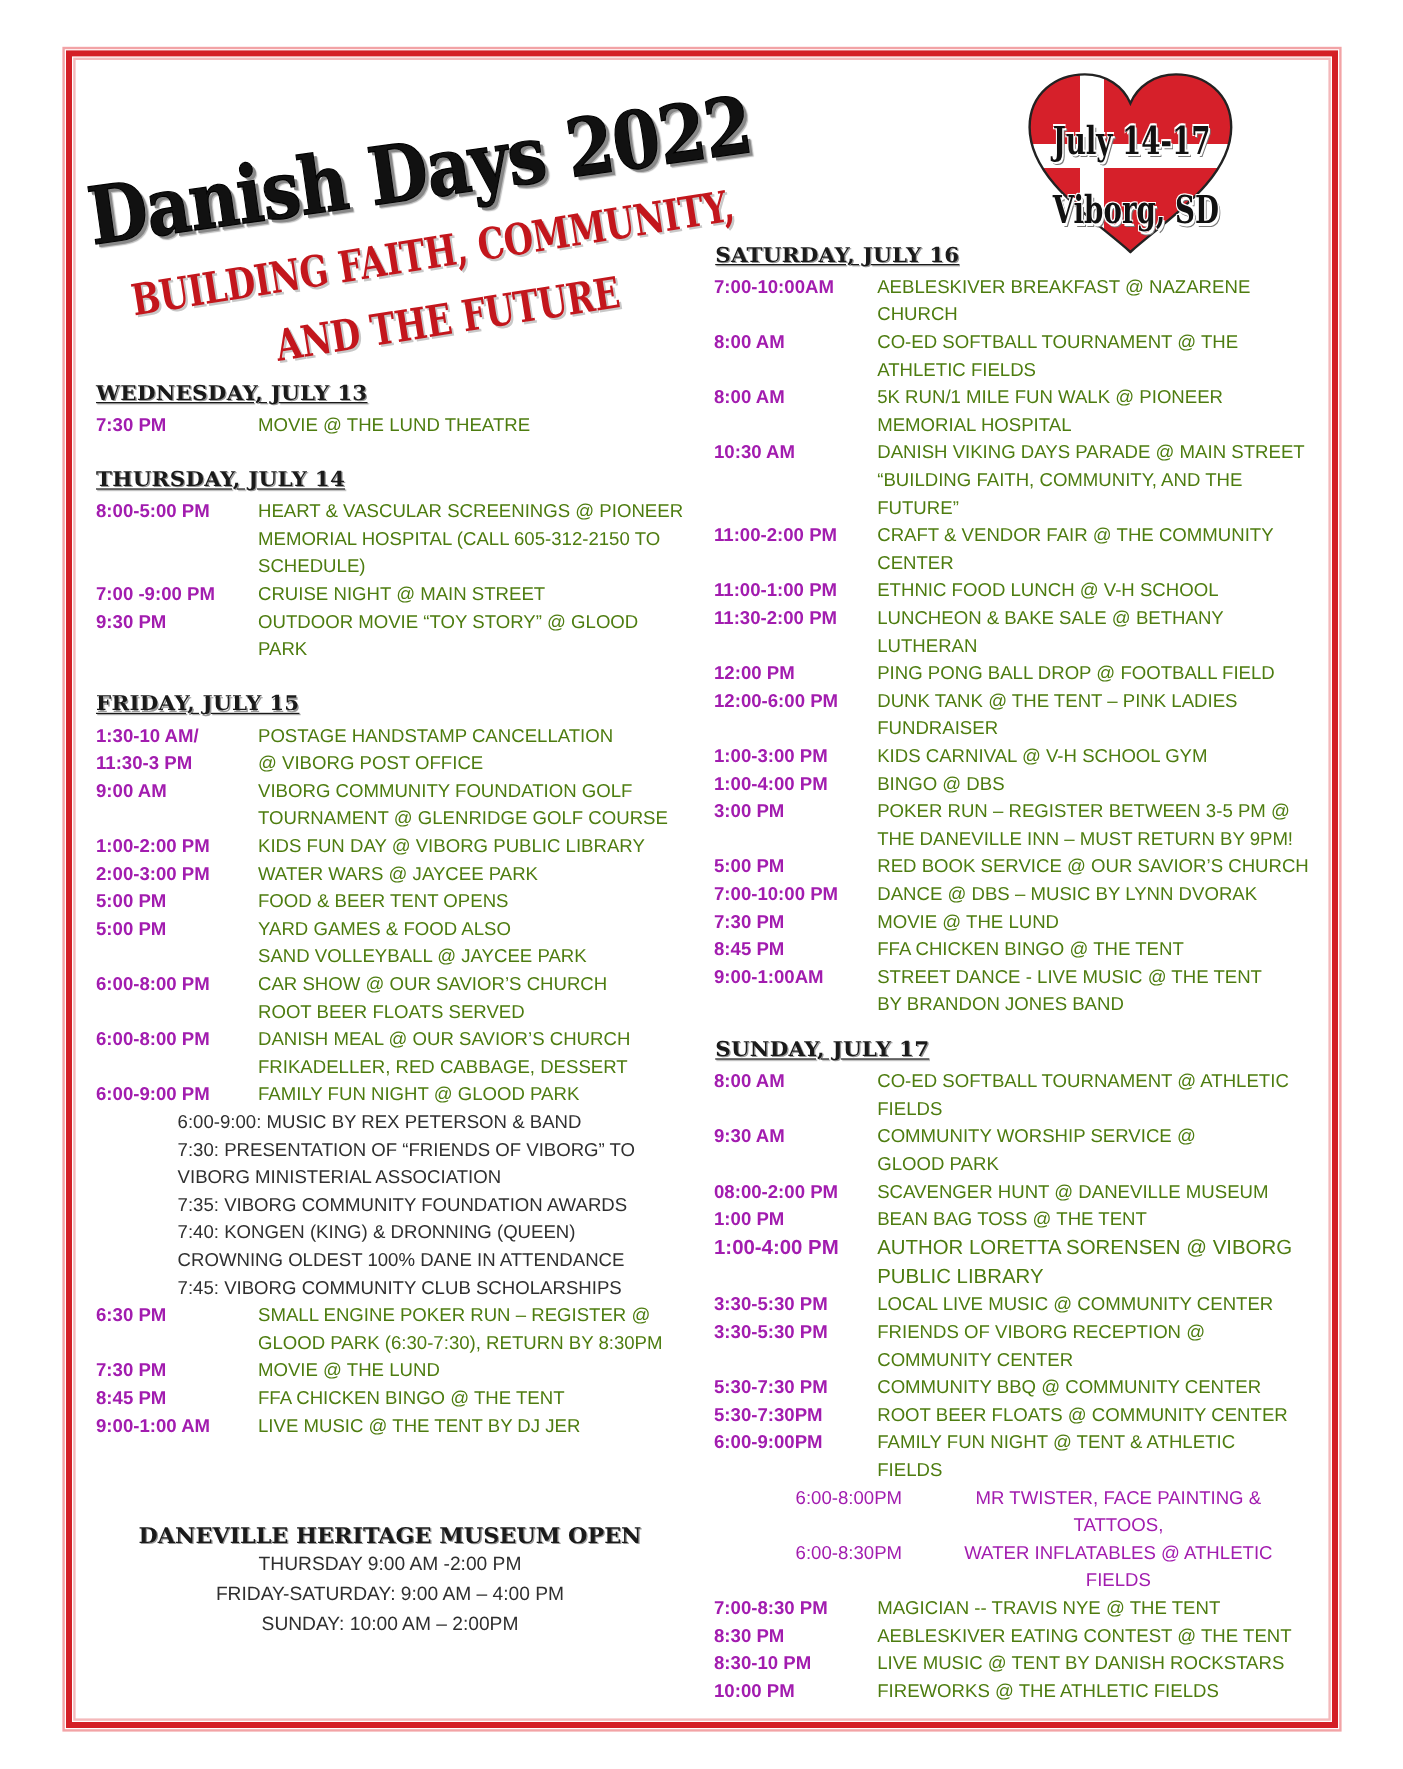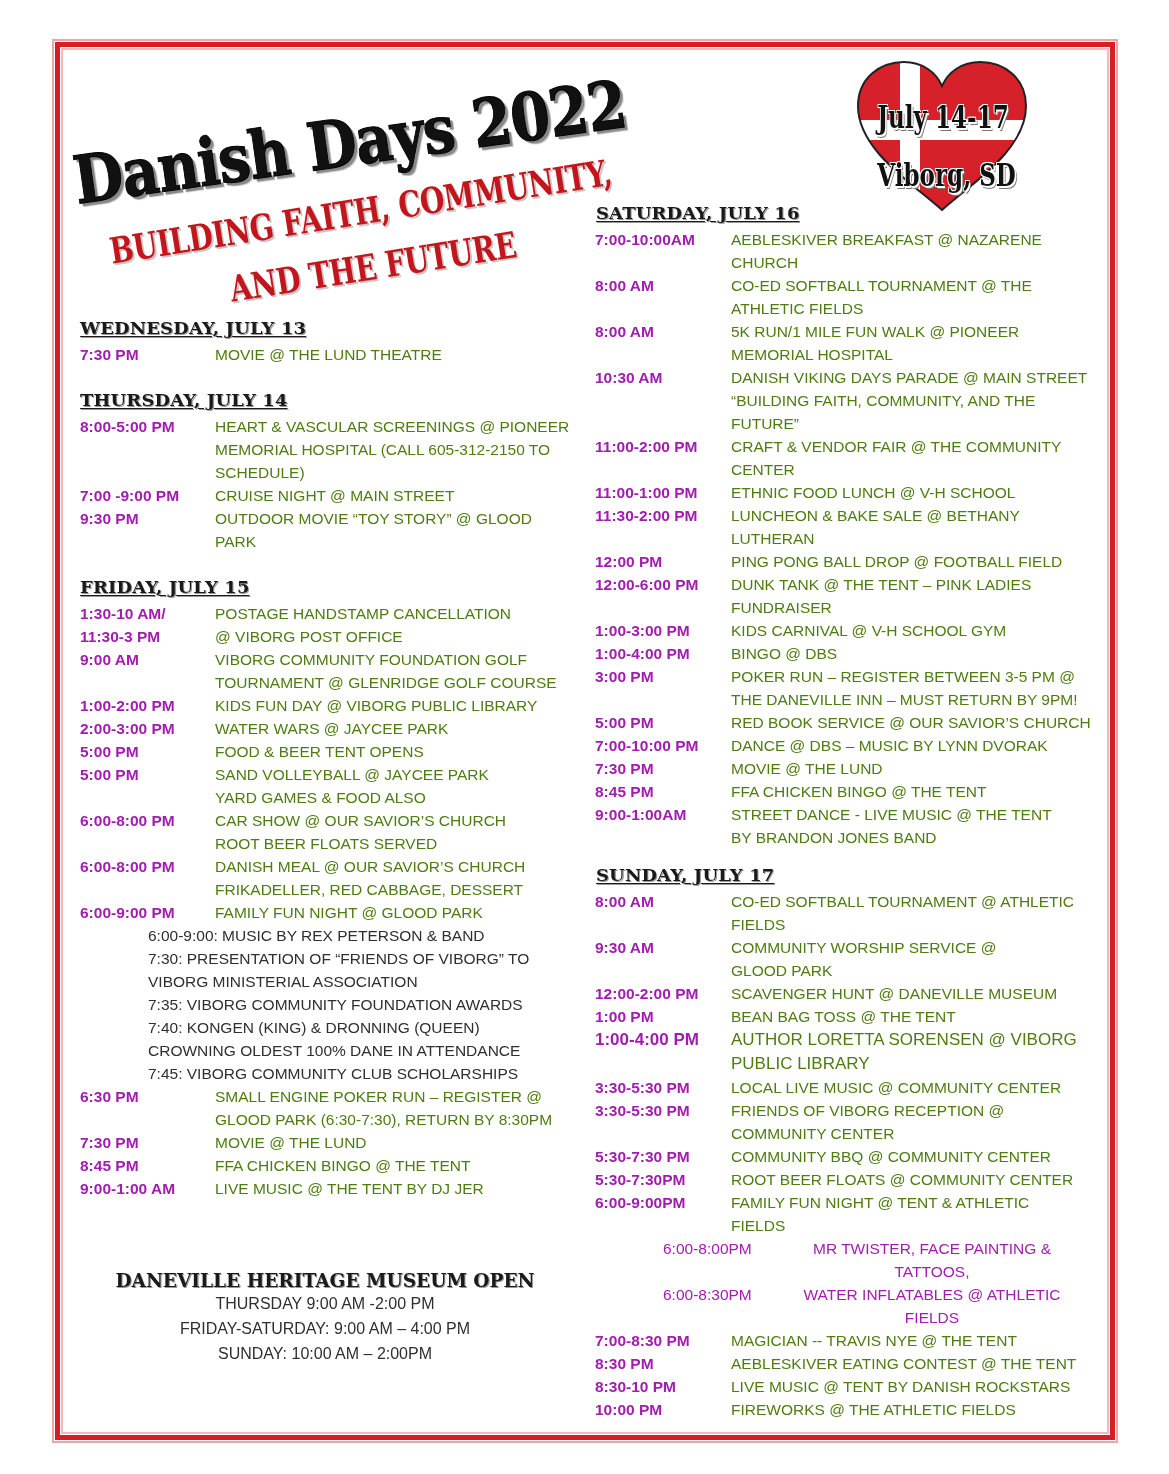--- a/index.html
+++ b/index.html
@@ -142,22 +142,22 @@
     <span class="t">2:00-3:00 PM</span>
     <span class="d">WATER WARS @ JAYCEE PARK</span>
   </li>
   <li class="row">
     <span class="t">5:00 PM</span>
     <span class="d">FOOD &amp; BEER TENT OPENS</span>
   </li>
   <li class="row">
     <span class="t">5:00 PM</span>
     <span class="d">
+      <div>YARD GAMES &amp; FOOD ALSO</div>
       <div>SAND VOLLEYBALL @ JAYCEE PARK</div>
-      <div>YARD GAMES &amp; FOOD ALSO</div>
     </span>
   </li>
   <li class="row">
     <span class="t">6:00-8:00 PM</span>
     <span class="d">
       <div>CAR SHOW @ OUR SAVIOR’S CHURCH</div>
       <div>ROOT BEER FLOATS SERVED</div>
     </span>
   </li>
   <li class="row">
@@ -279,21 +279,21 @@
 <ul class="rows right" style="left:595px; top:890px; width:500px;">
   <li class="row">
     <span class="t">8:00 AM</span>
     <span class="d">CO-ED SOFTBALL TOURNAMENT @ ATHLETIC FIELDS</span>
   </li>
   <li class="row">
     <span class="t">9:30 AM</span>
     <span class="d" style="padding-right:90px;">COMMUNITY WORSHIP SERVICE @ GLOOD PARK</span>
   </li>
   <li class="row">
-    <span class="t">12:00-2:00 PM</span>
+    <span class="t">08:00-2:00 PM</span>
     <span class="d">SCAVENGER HUNT @ DANEVILLE MUSEUM</span>
   </li>
   <li class="row">
     <span class="t">1:00 PM</span>
     <span class="d">BEAN BAG TOSS @ THE TENT</span>
   </li>
   <li class="row" style="font-size:17px; line-height:24px;">
     <span class="t">1:00-4:00 PM</span>
     <span class="d">AUTHOR LORETTA SORENSEN @ VIBORG PUBLIC LIBRARY</span>
   </li>

